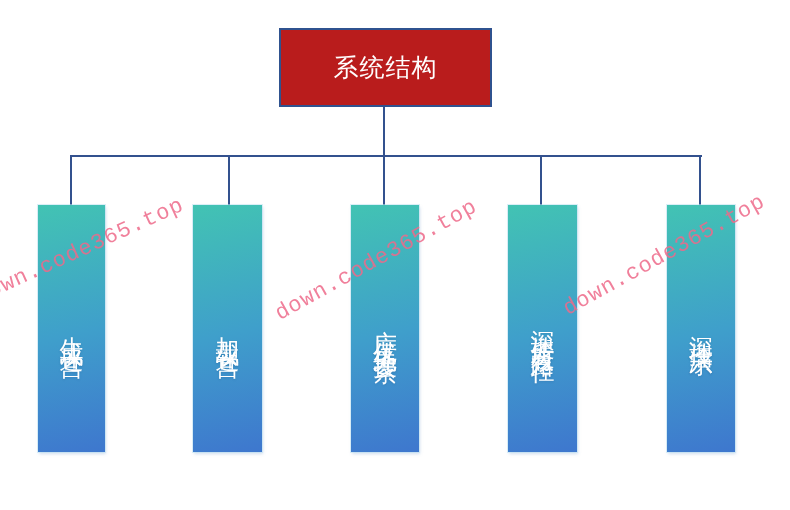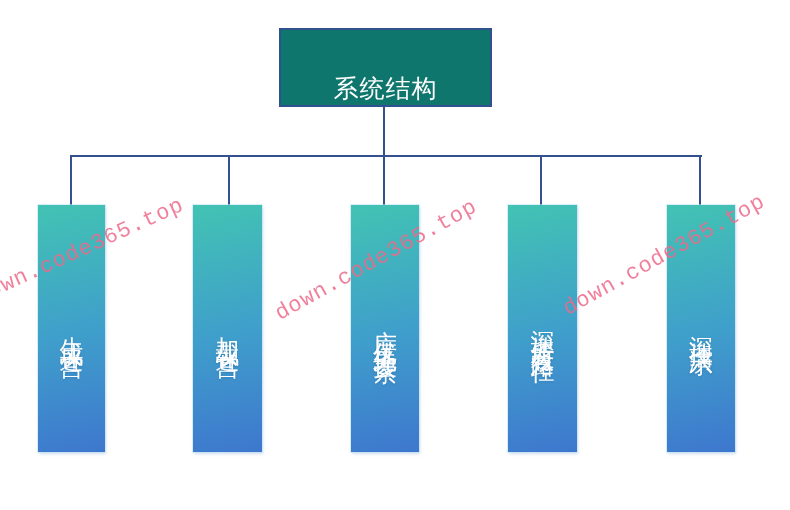--- a/index.html
+++ b/index.html
@@ -15,25 +15,25 @@
     background: #ffffff;
     overflow: hidden;
   }
   
   .root-box {
     position: absolute;
     left: 279px;
     top: 28px;
     width: 213px;
     height: 79px;
-    background: #0f766e;
+    background: #b91c1c;
     border: 2px solid #2f528f;
     box-sizing: border-box;
     display: flex;
-    align-items: flex-end;
+    align-items: center;
     justify-content: center;
     color: #ffffff;
     font-size: 25px;
     letter-spacing: 1px;
     z-index: 2;
   }
   
   .line {
     position: absolute;
     background: #33518e;

